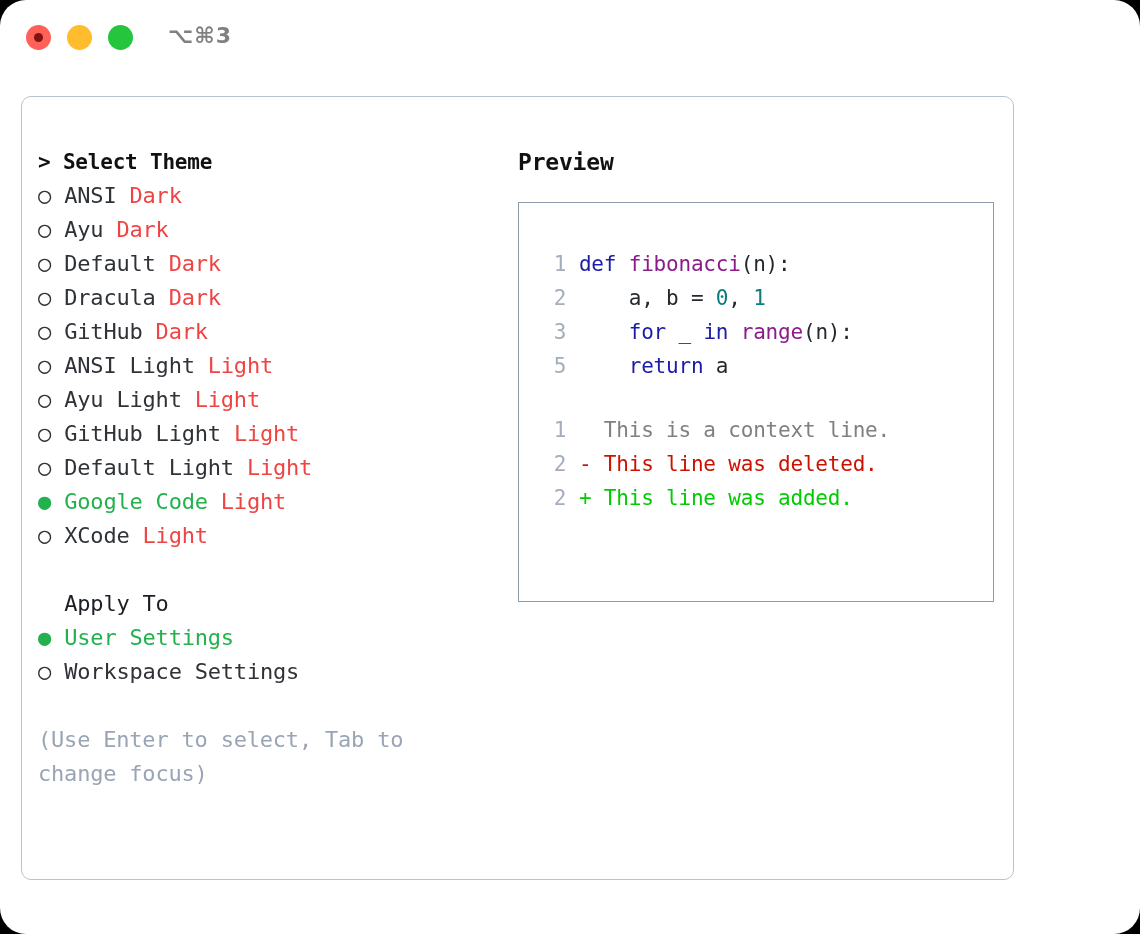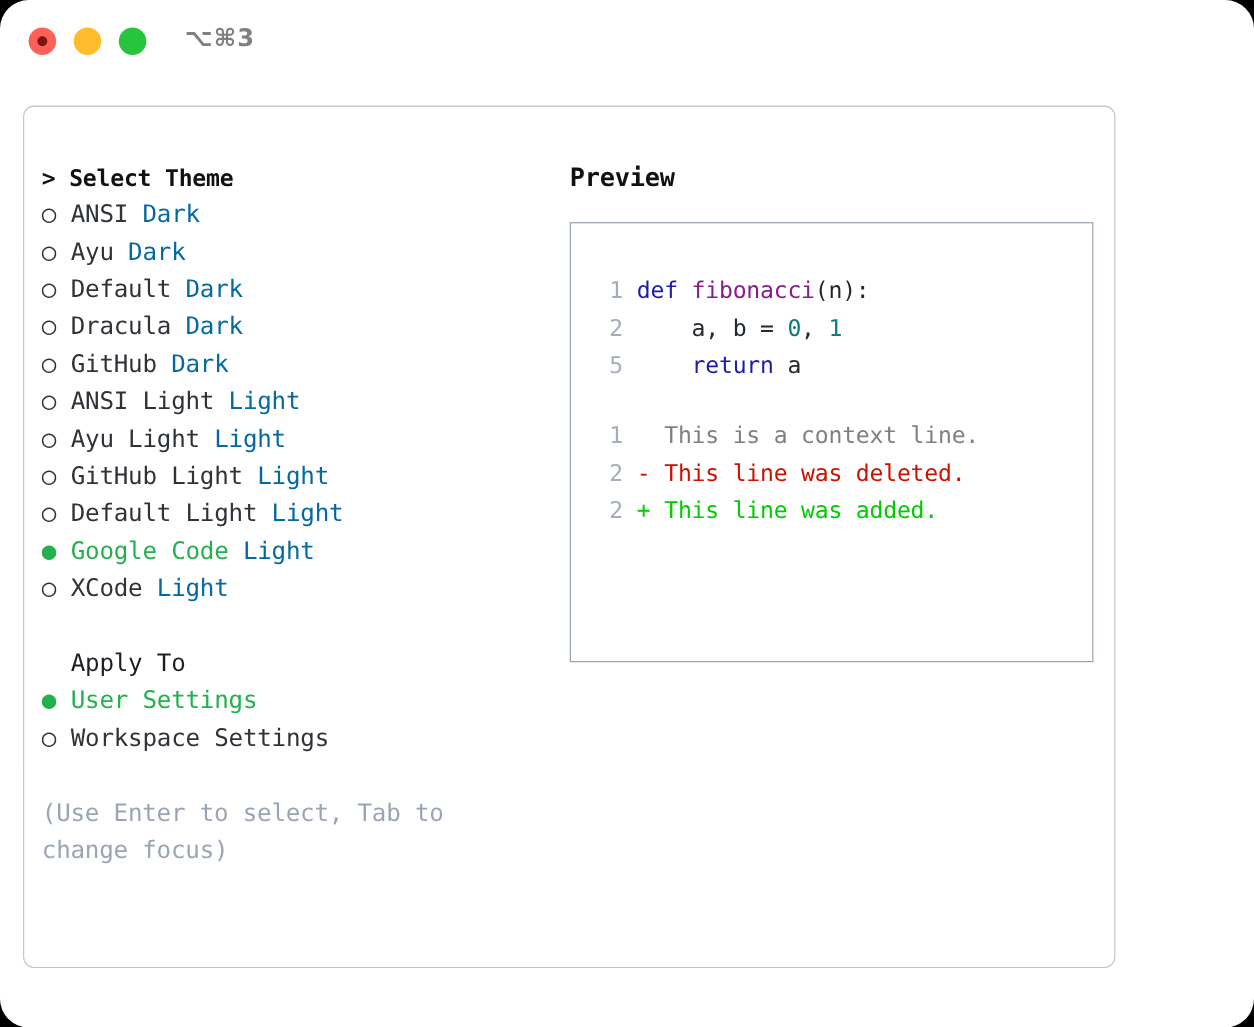--- a/index.html
+++ b/index.html
@@ -97,21 +97,21 @@
   }
   .row {
     font-size: 22px;
     line-height: 34px;
     color: #2f3338;
     white-space: pre;
     letter-spacing: -0.2px;
   }
   .row .marker { display: inline-block; width: 1ch; }
   .row .label  { }
-  .row .cat    { color: #0369a1; }
+  .row .cat    { color: #ef4444; }
   .row.selected .marker { color: #22b14c; }
   .row.selected .label  { color: #22b14c; }
   .row.heading { color: #1b1f24; }
   .row.heading .marker { color: transparent; }
   .spacer-row { height: 34px; }
   .hint {
     font-size: 22px;
     line-height: 34px;
     color: #9aa4b5;
     white-space: pre-wrap;
@@ -205,20 +205,21 @@
           </div>
         <div class="hint">(Use Enter to select, Tab to change focus)</div>
       </div>
 
       <div class="right-col">
         <div class="preview-title">Preview</div>
         <div class="preview-box">
           <div id="code-lines">
               <div class="code-line"><span class="ln">1</span><span class="tok-kw">def </span><span class="tok-fn">fibonacci</span><span class="tok-txt">(n):</span></div>
               <div class="code-line"><span class="ln">2</span><span class="tok-txt">    a, b = </span><span class="tok-num">0</span><span class="tok-txt">, </span><span class="tok-num">1</span></div>
+              <div class="code-line"><span class="ln">3</span><span class="tok-txt">    </span><span class="tok-kw">for</span><span class="tok-txt"> _ </span><span class="tok-kw">in</span><span class="tok-txt"> </span><span class="tok-fn">range</span><span class="tok-txt">(n):</span></div>
               <div class="code-line"><span class="ln">5</span><span class="tok-txt">    </span><span class="tok-kw">return</span><span class="tok-txt"> a</span></div>
             </div>
           <div class="gap-line"></div>
           <div id="diff-lines">
               <div class="code-line"><span class="ln">1</span><span class="diff-ctx">  </span><span class="diff-ctx">This is a context line.</span></div>
               <div class="code-line"><span class="ln">2</span><span class="diff-del">- </span><span class="diff-del">This line was deleted.</span></div>
               <div class="code-line"><span class="ln">2</span><span class="diff-add">+ </span><span class="diff-add">This line was added.</span></div>
             </div>
         </div>
       </div>

